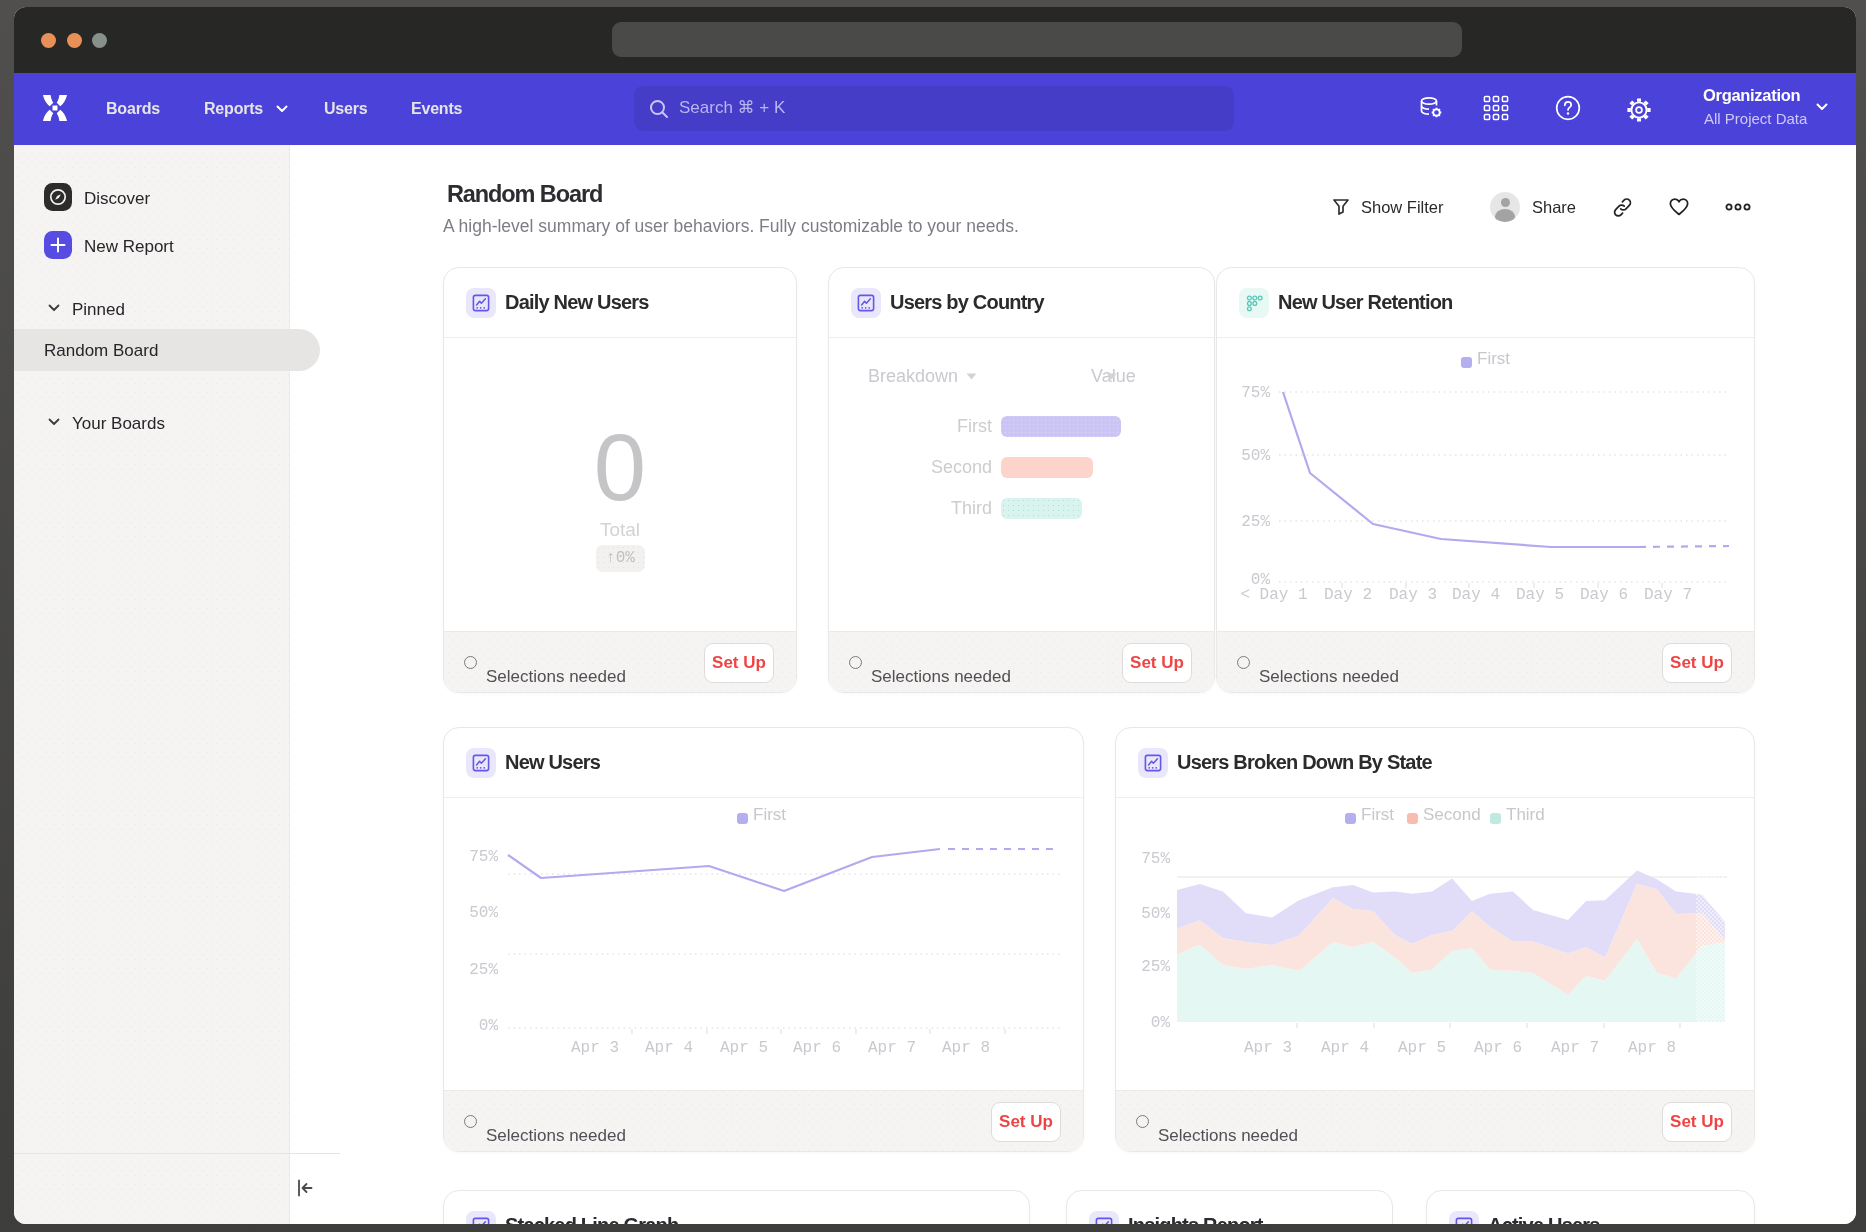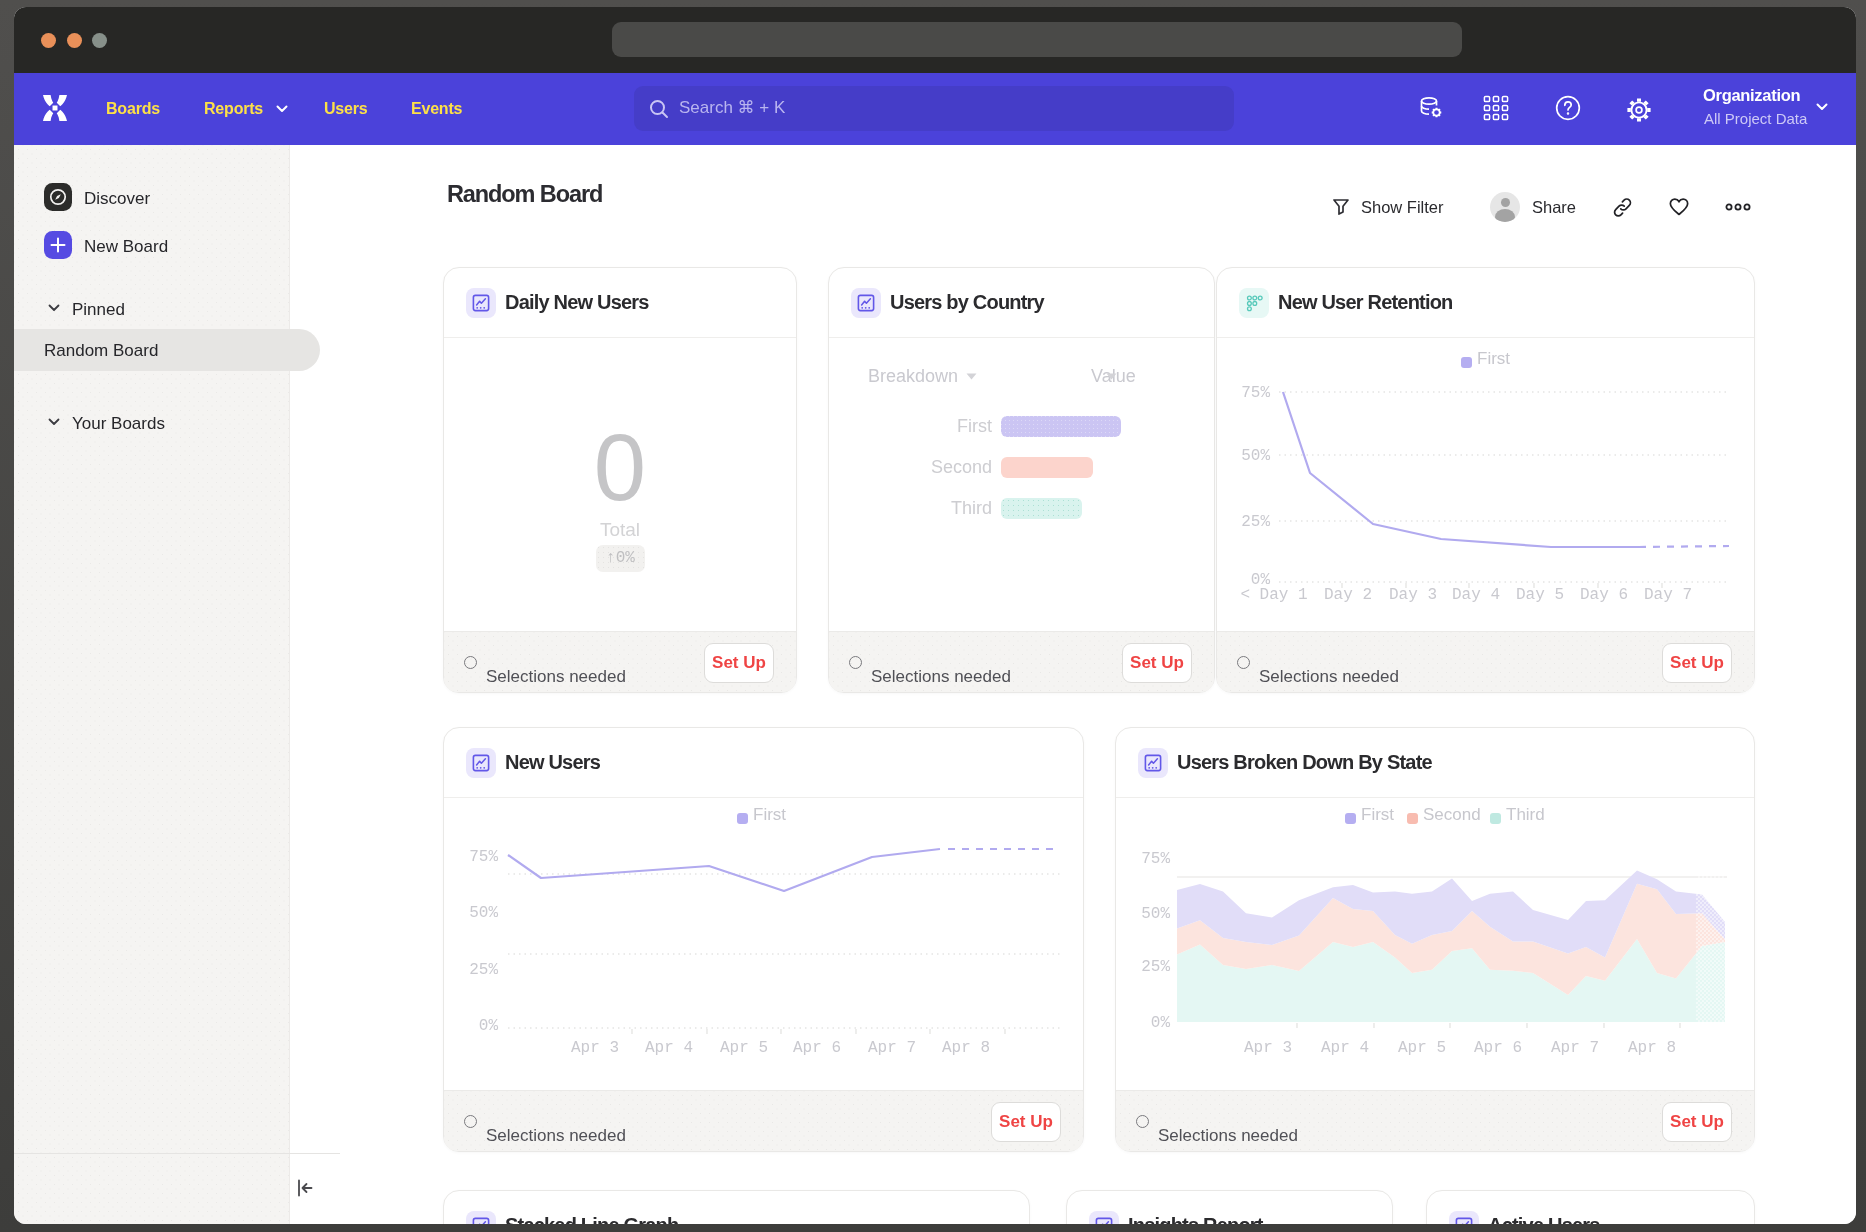--- a/index.html
+++ b/index.html
@@ -3,21 +3,21 @@
 <meta charset="utf-8">
 <style>
   * { margin:0; padding:0; box-sizing:border-box; }
   html,body { width:1866px; height:1232px; overflow:hidden; }
   body { background:linear-gradient(#504f4d, #3d3d3b); font-family:"Liberation Sans", sans-serif; position:relative; }
   #win { position:absolute; left:14px; top:7px; width:1842px; height:1217px; border-radius:12px; overflow:hidden; background:#fff; }
   #titlebar { position:absolute; left:0; top:0; width:100%; height:66px; background:#272725; }
   .tl { position:absolute; top:25.5px; width:15px; height:15px; border-radius:50%; }
   #urlbar { position:absolute; left:598px; top:15px; width:850px; height:35px; border-radius:9px; background:#4a4a48; }
   #nav { position:absolute; left:0; top:66px; width:100%; height:72px; background:#4b42da; }
-  .navitem { position:absolute; top:0; height:64px; line-height:72px; color:#fde047; font-size:16px; font-weight:700; letter-spacing:-0.2px; }
+  .navitem { position:absolute; top:0; height:64px; line-height:72px; color:#e5e5e5; font-size:16px; font-weight:700; letter-spacing:-0.2px; }
   #sidebar { position:absolute; left:0; top:138px; width:276px; height:1079px; background:#f5f4f2; border-right:1px solid #eceae8;
      background-image:radial-gradient(#eae9e7 0.8px, rgba(0,0,0,0) 1px), radial-gradient(#eae9e7 0.8px, rgba(0,0,0,0) 1px); background-size:9px 9px; background-position:0 0, 4.5px 4.5px; }
   #main { position:absolute; left:326px; top:138px; width:1516px; height:1079px; background:#ffffff; }
   .card { position:absolute; background:#fff; border:1px solid #e9e8e6; border-radius:16px;
      box-shadow:0 1px 3px rgba(0,0,0,0.03); }
   .chd { position:absolute; left:0; top:0; width:100%; height:70px; border-bottom:1px solid #efeeec; }
   .ctile { position:absolute; left:22px; top:20px; width:30px; height:30px; border-radius:8px; background:#eae7fc; }
   .ctile svg { position:absolute; left:5px; top:5px; }
   .ctitle { position:absolute; left:61px; top:23px; font-size:20px; font-weight:700; color:#2b2b2e; letter-spacing:-0.8px; white-space:nowrap; }
   .cft { position:absolute; left:0; bottom:0; width:100%; height:61px; background:#f5f4f2; border-top:1px solid #ebeae8; border-radius:0 0 13px 13px;
@@ -116,39 +116,40 @@
         <circle cx="10" cy="10" r="7.2" fill="none" stroke="#f2f1ef" stroke-width="1.7"></circle>
         <path d="M12.8 7.2 L10.9 10.9 L7.2 12.8 L9.1 9.1 Z" fill="#f2f1ef"></path>
       </svg>
     </div>
     <span class="sbtext" style="left:70px;top:44px;">Discover</span>
     <div style="position:absolute;left:30px;top:86px;width:28px;height:28px;border-radius:8.5px;background:#564be2;">
       <svg style="position:absolute;left:6px;top:6px;" width="16" height="16" viewBox="0 0 16 16">
           <path d="M8 1.5 V14.5 M1.5 8 H14.5" stroke="#fff" stroke-width="2" stroke-linecap="round"></path>
         </svg>
     </div>
-    <span class="sbtext" style="left:70px;top:92px;">New Board</span>
+    <span class="sbtext" style="left:70px;top:92px;">New Report</span>
     <svg style="position:absolute;left:34px;top:159px;" width="12" height="8" viewBox="0 0 12 8">
         <path d="M1.5 1.5 L6 6 L10.5 1.5" fill="none" stroke="#3c3c41" stroke-width="1.8" stroke-linecap="round" stroke-linejoin="round"></path>
       </svg>
     <span class="sbtext" style="left:58px;top:155px;">Pinned</span>
     <div style="position:absolute;left:0;top:184px;width:306px;height:42px;border-radius:0 21px 21px 0;background:#e6e5e3;"></div>
     <span class="sbtext" style="left:30px;top:196px;">Random Board</span>
     <svg style="position:absolute;left:34px;top:273px;" width="12" height="8" viewBox="0 0 12 8">
         <path d="M1.5 1.5 L6 6 L10.5 1.5" fill="none" stroke="#3c3c41" stroke-width="1.8" stroke-linecap="round" stroke-linejoin="round"></path>
       </svg>
     <span class="sbtext" style="left:58px;top:269px;">Your Boards</span>
     <div style="position:absolute;left:0;top:1008px;width:326px;height:1px;background:#e5e4e2;"></div>
     <svg style="position:absolute;left:280px;top:1032px;" width="22" height="22" viewBox="0 0 22 22" fill="none" stroke="#4a4a4e" stroke-width="1.8" stroke-linecap="round" stroke-linejoin="round">
       <path d="M5 3.5 V18.5 M17.5 11 H8.5 M12.5 7 L8.5 11 L12.5 15"></path>
     </svg>
   </div>
   <div id="main"></div>
   <div id="content" style="position:absolute;left:0;top:0;width:1842px;height:1217px;">
     <span style="position:absolute;left:433px;top:174px;font-size:23.5px;font-weight:700;color:#2c2c31;letter-spacing:-1.1px;">Random Board</span>
+    <span style="position:absolute;left:429px;top:209px;font-size:17.5px;color:#7d7d87;">A high-level summary of user behaviors. Fully customizable to your needs.</span>
     <svg style="position:absolute;left:1317px;top:190px;" width="20" height="20" viewBox="0 0 20 20" fill="none" stroke="#2e2e33" stroke-width="1.7" stroke-linejoin="round">
         <path d="M3 3 H17 L12 9.2 V15 L8 17 V9.2 Z"></path>
       </svg>
     <span style="position:absolute;left:1347px;top:191px;font-size:16.5px;font-weight:500;color:#2a2a2e;">Show Filter</span>
     <div style="position:absolute;left:1476px;top:185px;width:30px;height:30px;border-radius:50%;background:#e6e6e6;overflow:hidden;">
       <div style="position:absolute;left:10.5px;top:5.5px;width:9px;height:9px;border-radius:50%;background:#a3a3a3;"></div>
       <div style="position:absolute;left:5px;top:17px;width:20px;height:16px;border-radius:50%;background:#a3a3a3;"></div>
     </div>
     <span style="position:absolute;left:1518px;top:191px;font-size:16.5px;font-weight:500;color:#2a2a2e;">Share</span>
     <svg style="position:absolute;left:1598px;top:190px;" width="21" height="21" viewBox="0 0 24 24" fill="none" stroke="#222226" stroke-width="2" stroke-linecap="round">

